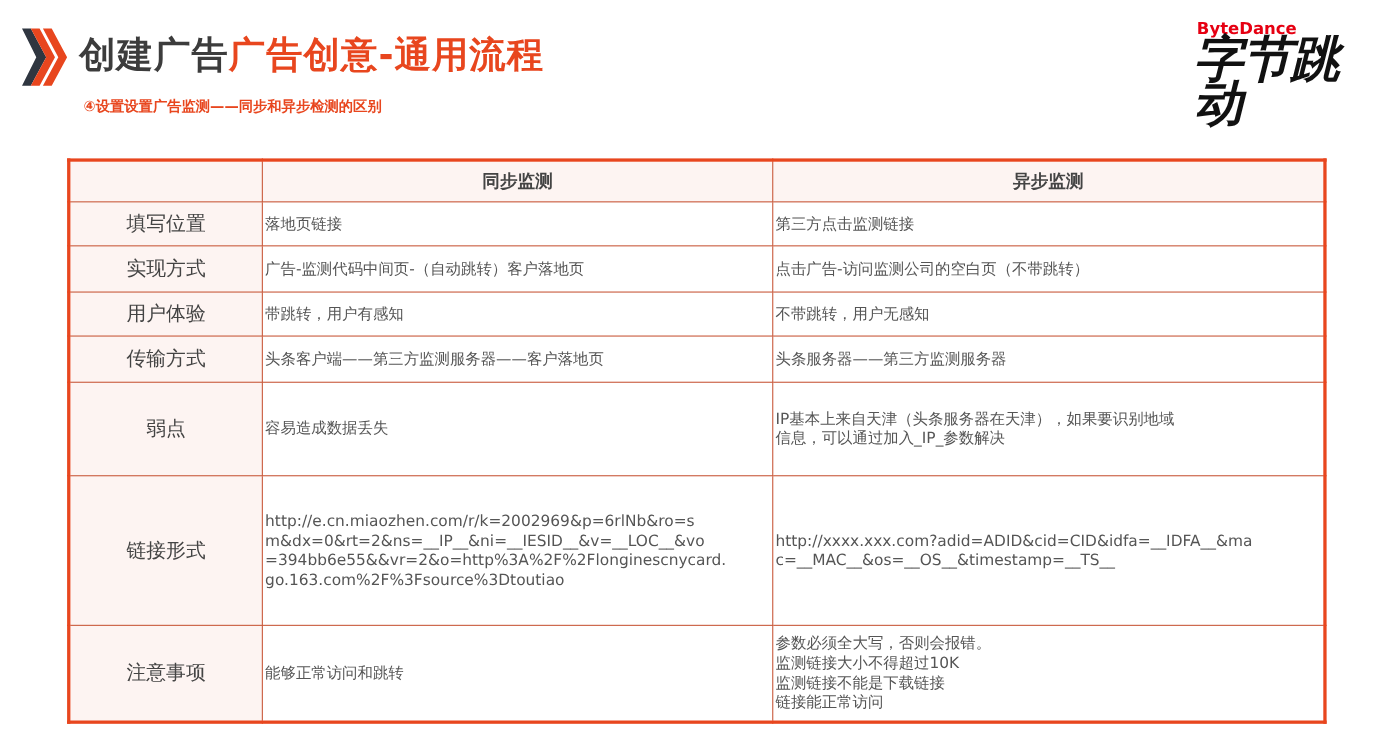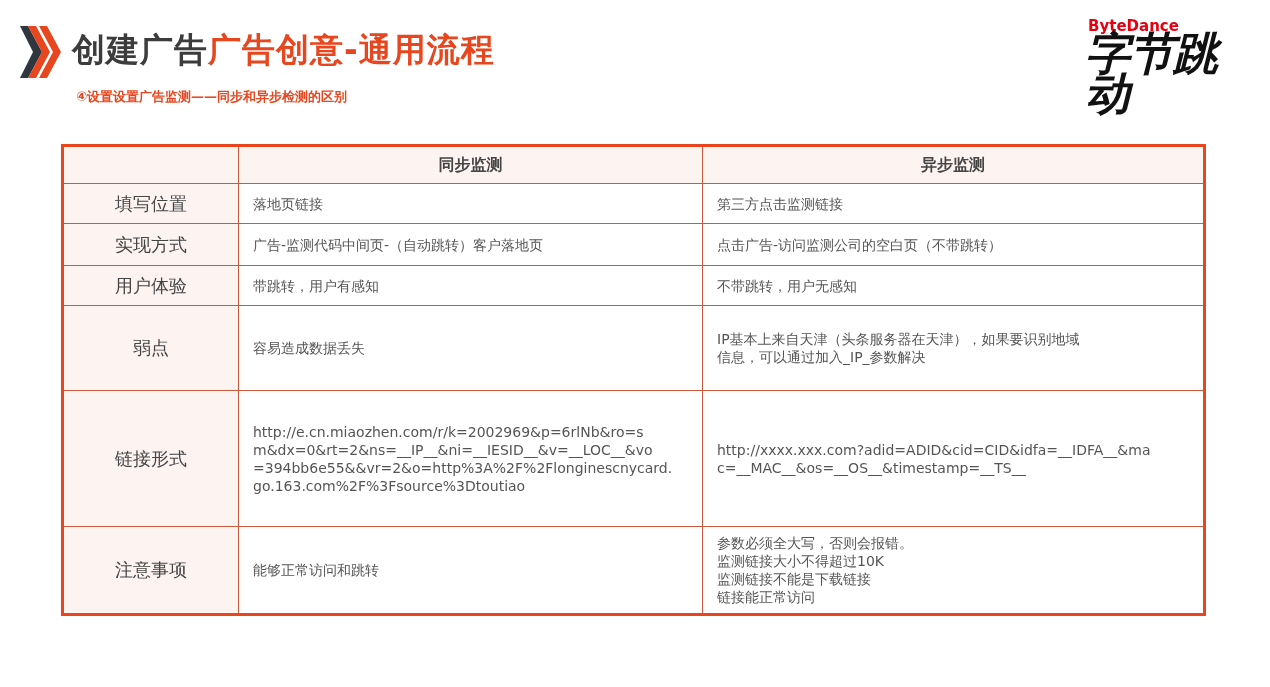--- a/index.html
+++ b/index.html
@@ -20,21 +20,21 @@
   .logo { position:absolute; left:1085px; top:18px; width:170px; }
   .logo .brand-en { color:#e60012; font-size:15px; font-weight:bold; line-height:16px; padding-left:3px; }
   .logo .brand-cn { color:#111; font-size:45px; font-weight:bold; line-height:40px; letter-spacing:-1px; font-style:italic; }
 
   table.cmp {
     position:absolute; left:61px; top:144px; width:1145px;
     border-collapse:collapse; table-layout:fixed;
     border:3px solid #e8461e;
   }
   table.cmp td, table.cmp th {
-    border:1.5px solid #c95a3c; padding:0 14px; vertical-align:middle; font-weight:normal;
+    border:1.5px solid #c95a3c; padding:0 2px; vertical-align:middle; font-weight:normal;
     font-size:14px; color:#555; line-height:18px;
   }
   table.cmp th { background:#fdf4f2; font-size:16px; color:#444; text-align:center; font-weight:bold; }
   table.cmp td.rowhead { background:#fdf4f2; text-align:center; font-size:18px; color:#444; }
   td.left { text-align:left; }
   .col0 { width:176px; }
   .col1 { width:464px; }
   .col2 { width:auto; }
   .multiline div { line-height:18px; }
 </style>
@@ -92,20 +92,29 @@
     </tr>
     <tr style="height:40px">
       <td class="rowhead">用户体验</td>
       <td class="left">
           <div>带跳转，用户有感知</div>
         </td>
       <td class="left">
           <div>不带跳转，用户无感知</div>
         </td>
     </tr>
+    <tr style="height:42px">
+      <td class="rowhead">传输方式</td>
+      <td class="left">
+          <div>头条客户端——第三方监测服务器——客户落地页</div>
+        </td>
+      <td class="left">
+          <div>头条服务器——第三方监测服务器</div>
+        </td>
+    </tr>
     <tr style="height:85px">
       <td class="rowhead">弱点</td>
       <td class="left">
           <div>容易造成数据丢失</div>
         </td>
       <td class="left multiline">
         <div>IP基本上来自天津（头条服务器在天津），如果要识别地域</div>
         <div>信息，可以通过加入_IP_参数解决</div>
       </td>
     </tr>

